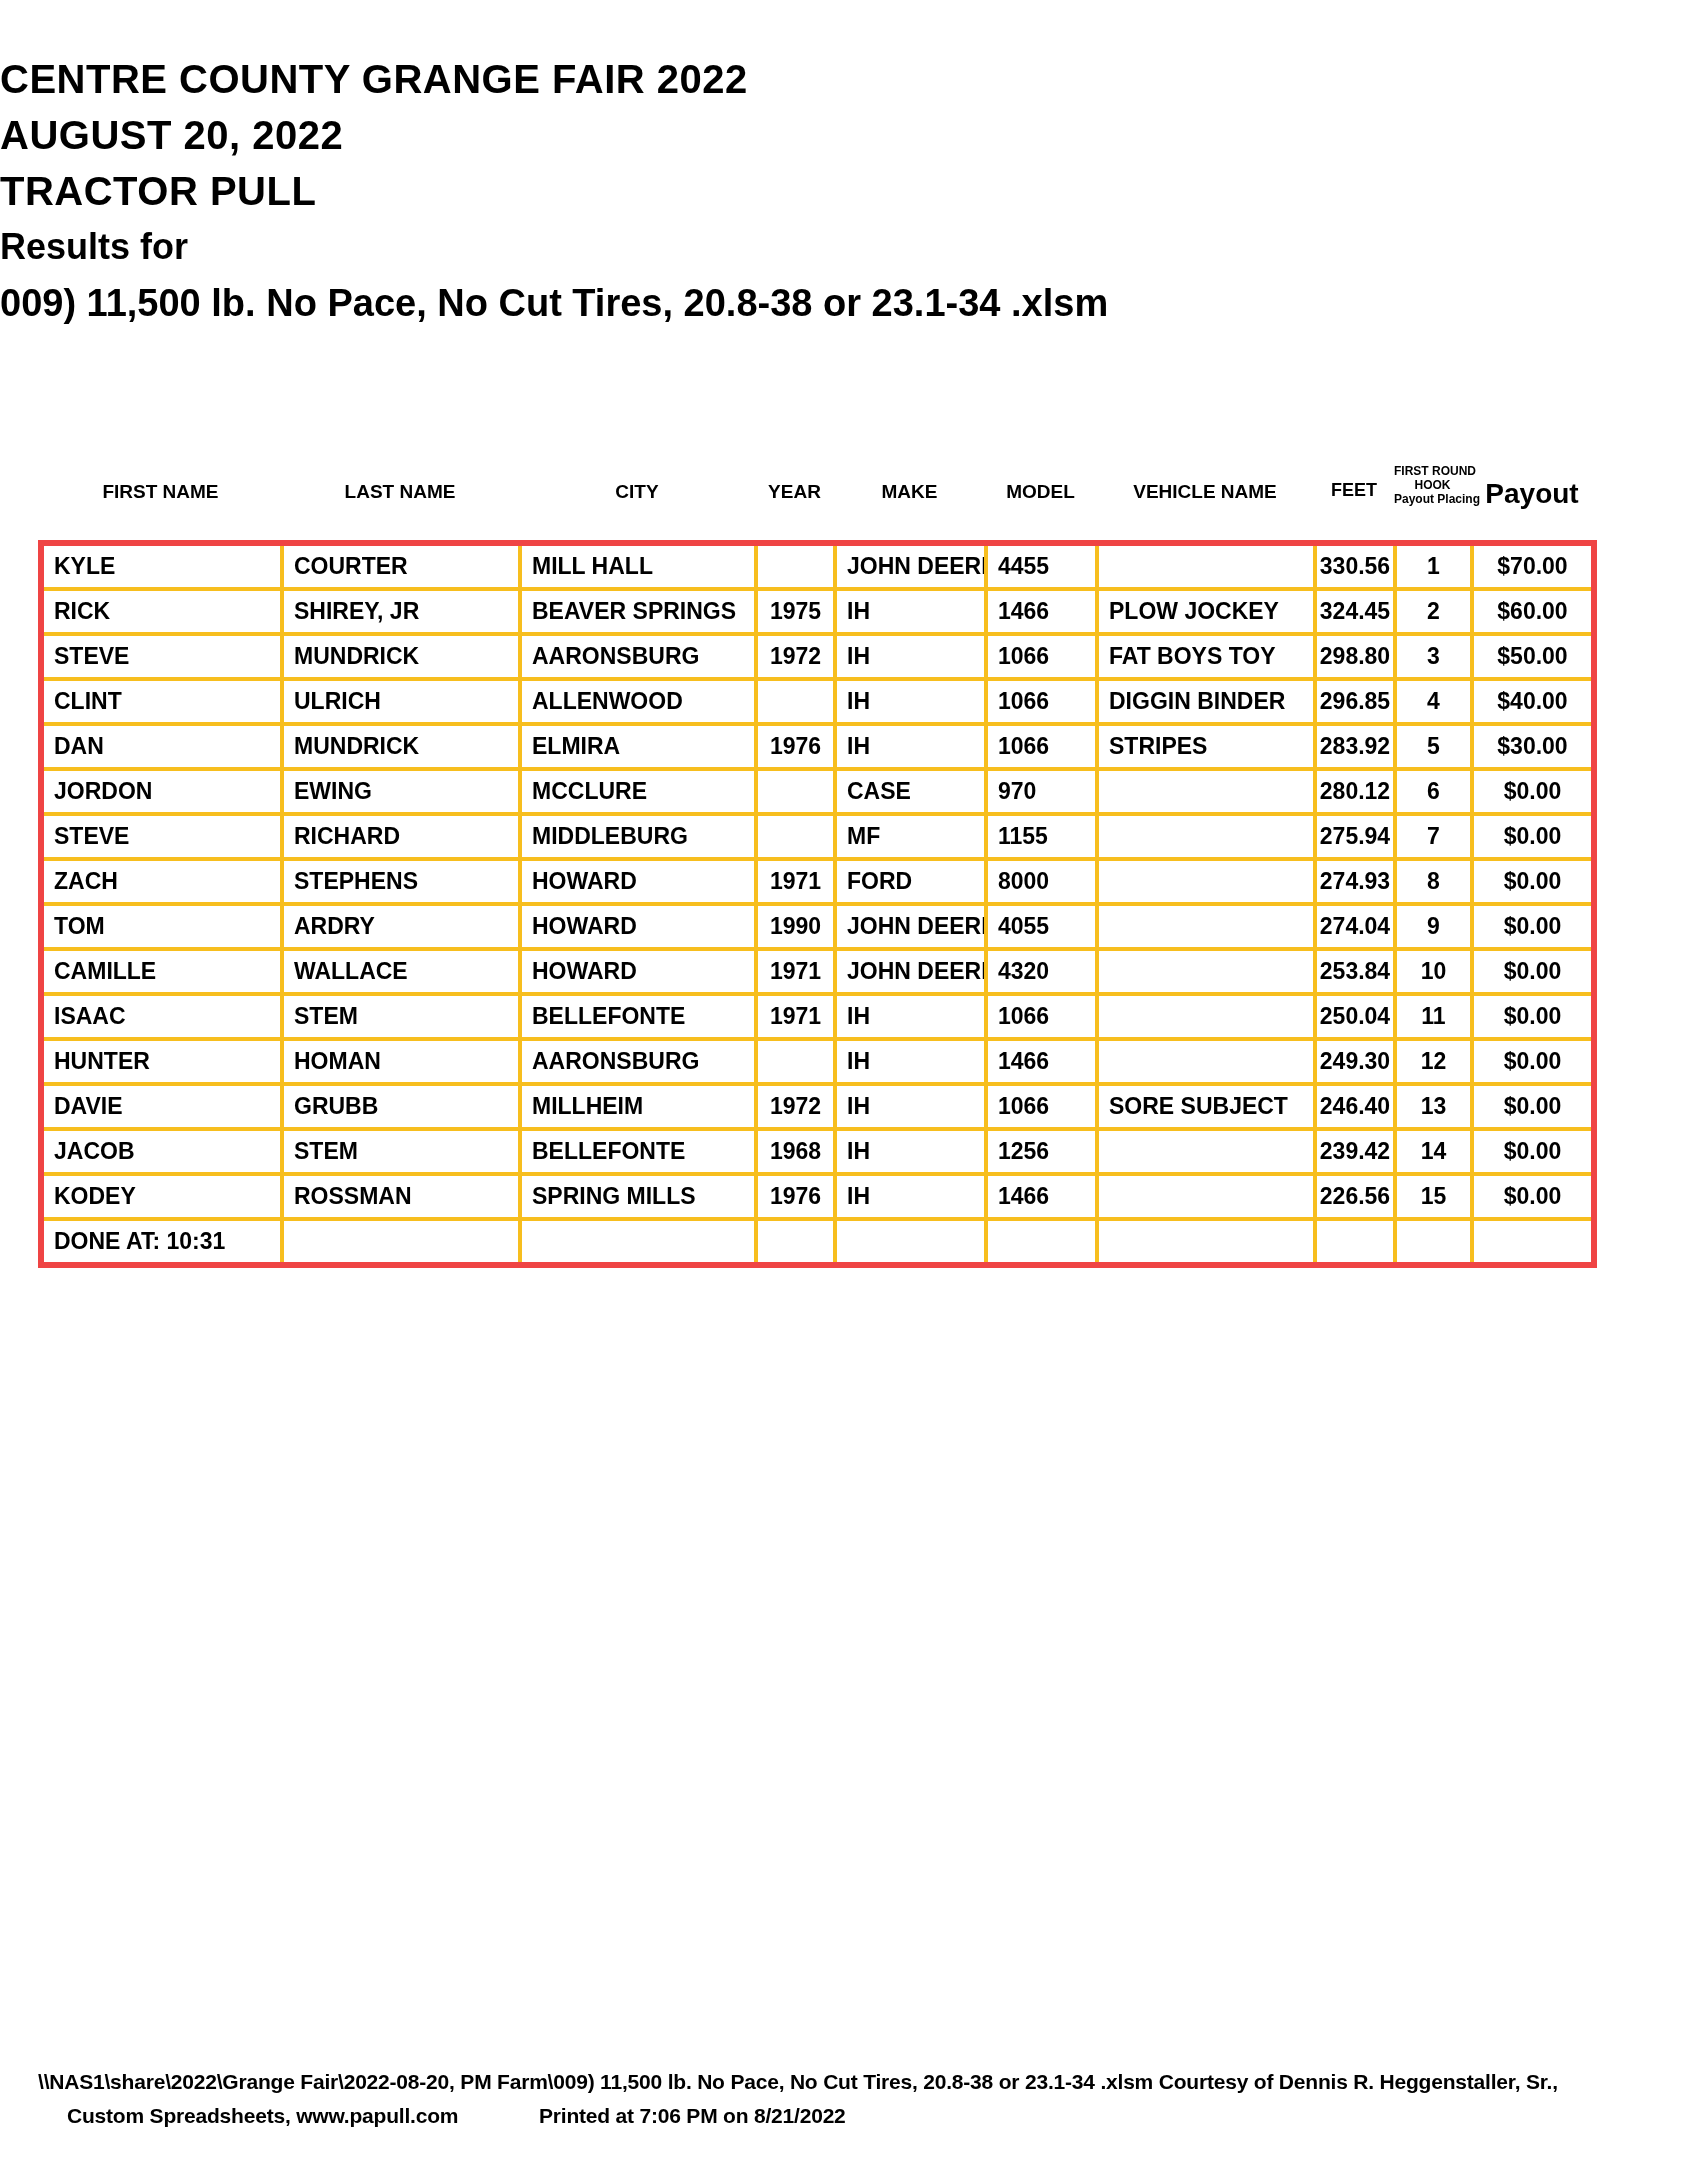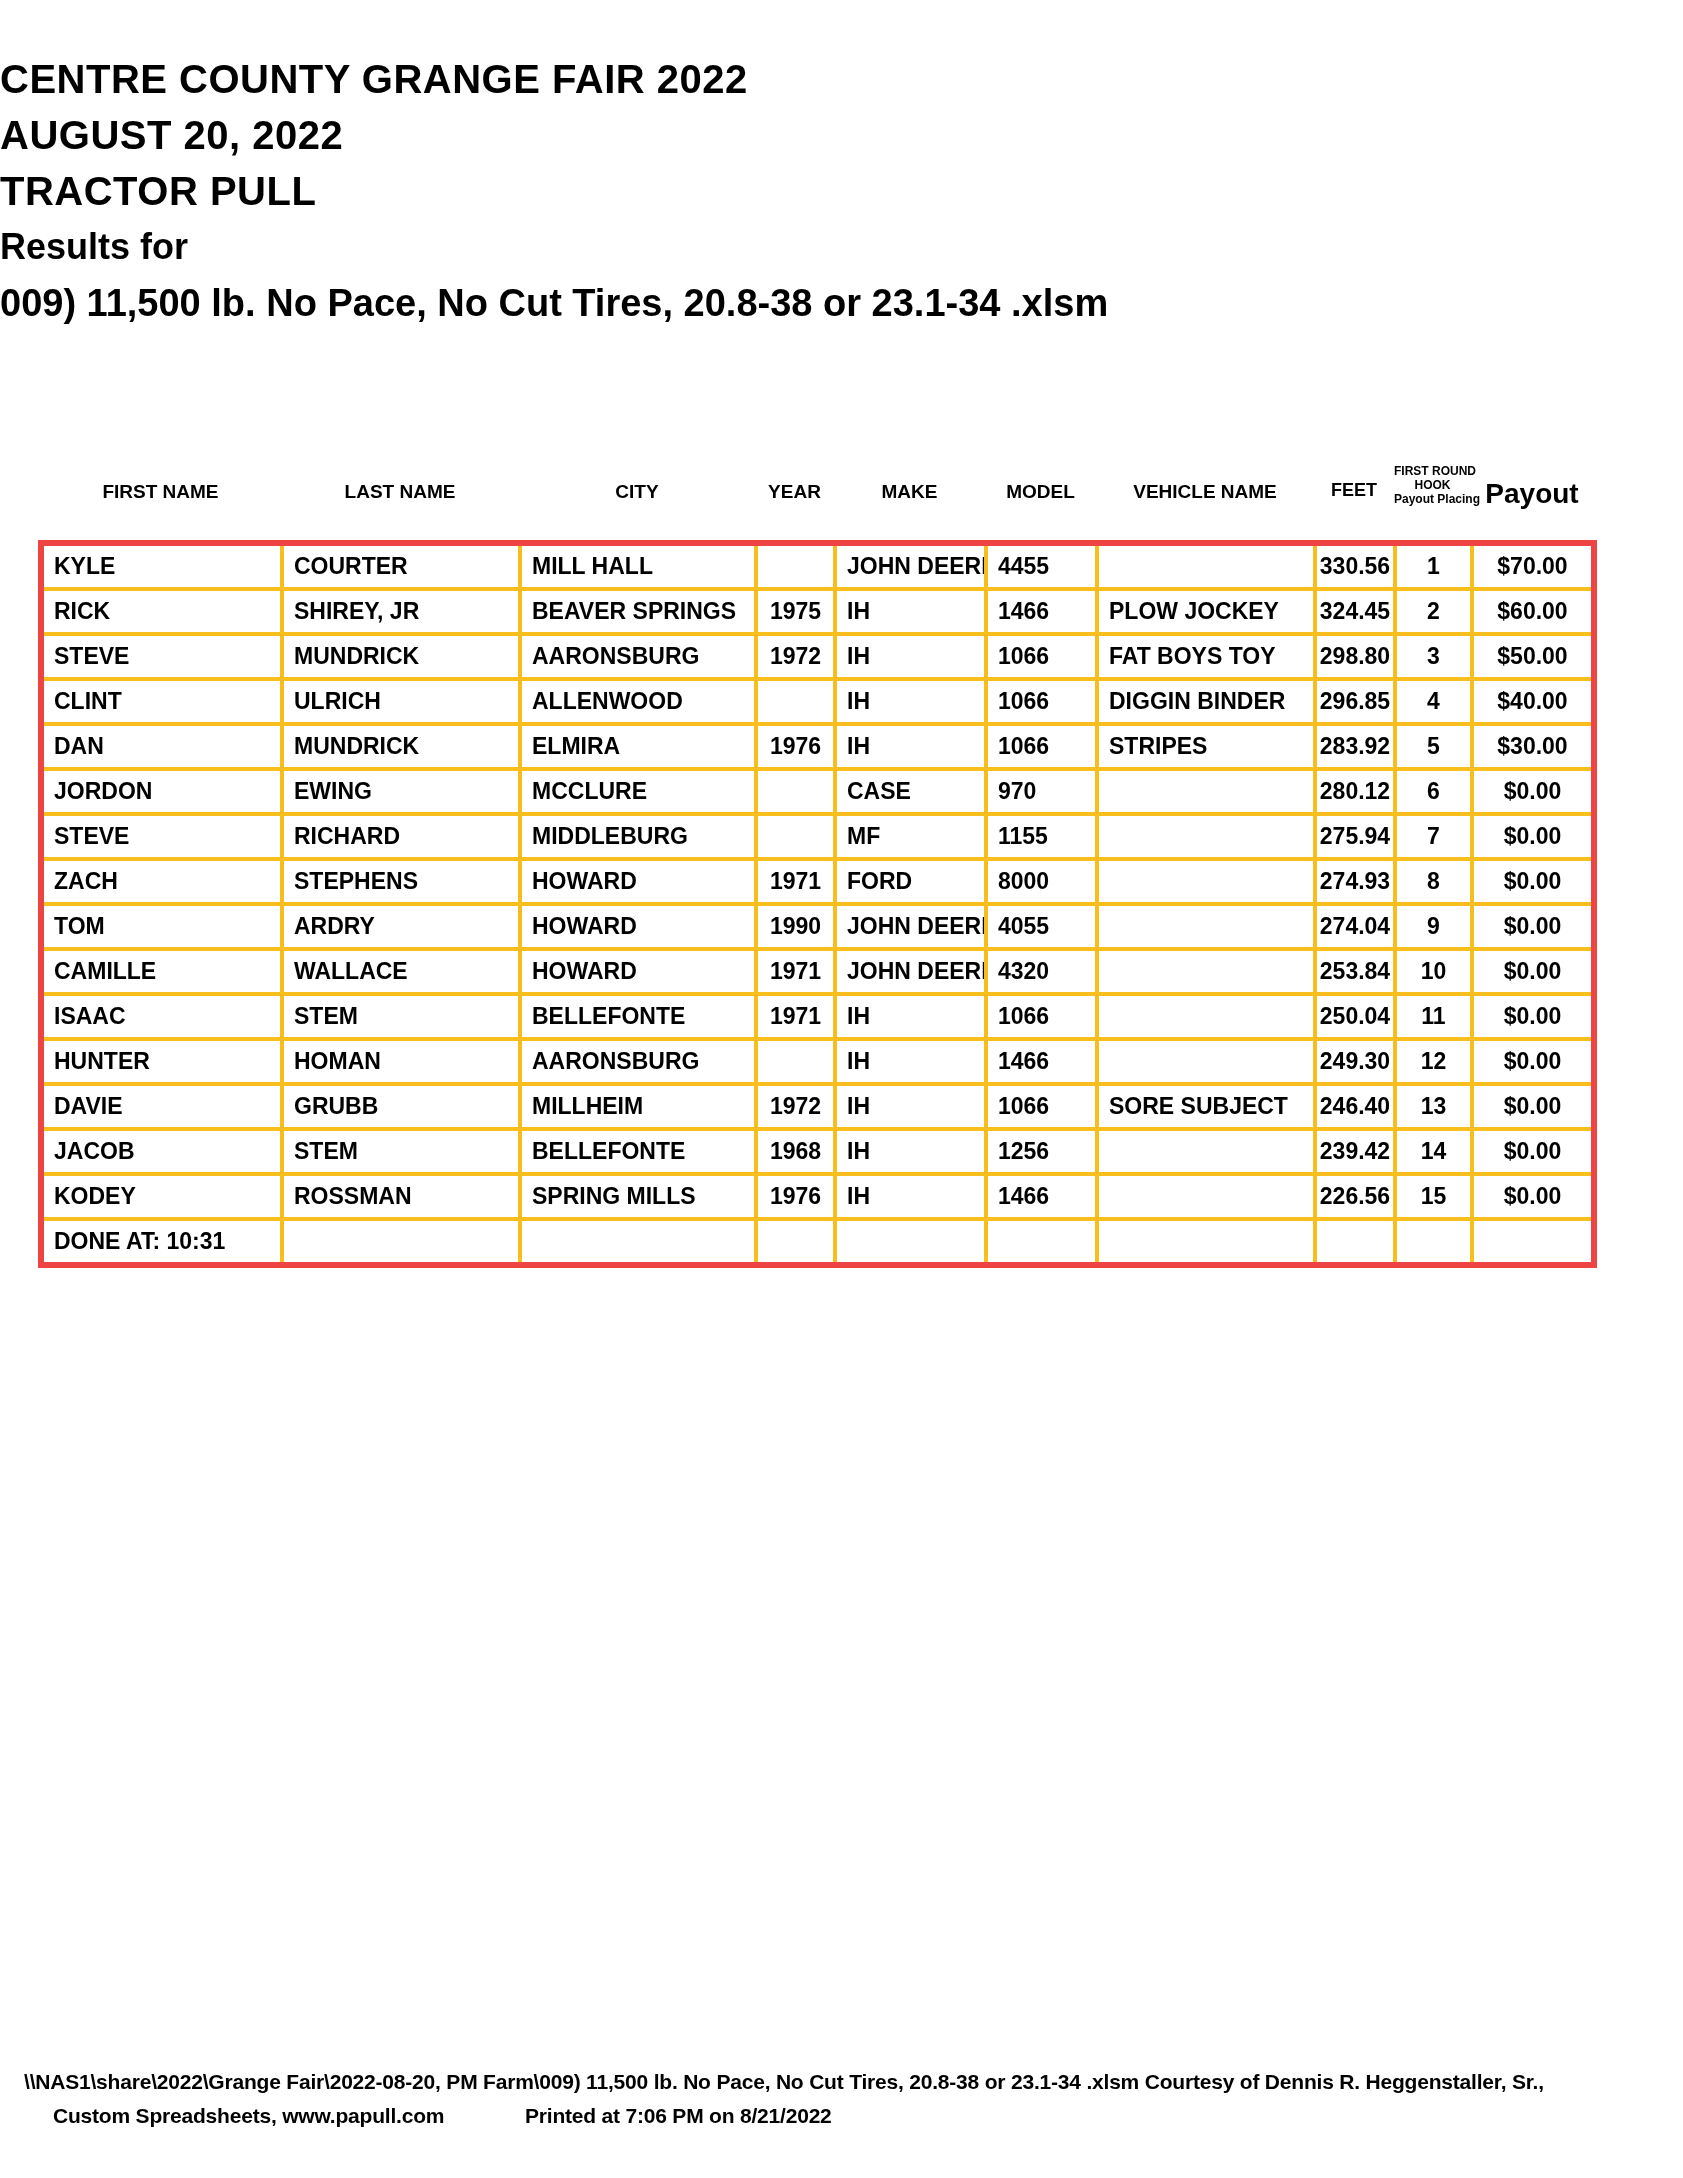--- a/index.html
+++ b/index.html
@@ -72,21 +72,21 @@
     vertical-align: middle;
     white-space: nowrap;
     overflow: hidden;
     background: #ffffff;
   }
   table.grid td.c { text-align: center; padding: 0 2px; }
 
   
   .footer {
     position: absolute;
-    left: 24px;
+    left: 38px;
     top: 2065px;
     width: 1643px;
     font-size: 21px;
     letter-spacing: -0.2px;
     line-height: 34px;
     white-space: nowrap;
   }
   .footer-line2 { position: relative; margin-left: 29px; }
   .footer-line2 .fl2-right { position: absolute; left: 472px; top: 0; }
 </style>

